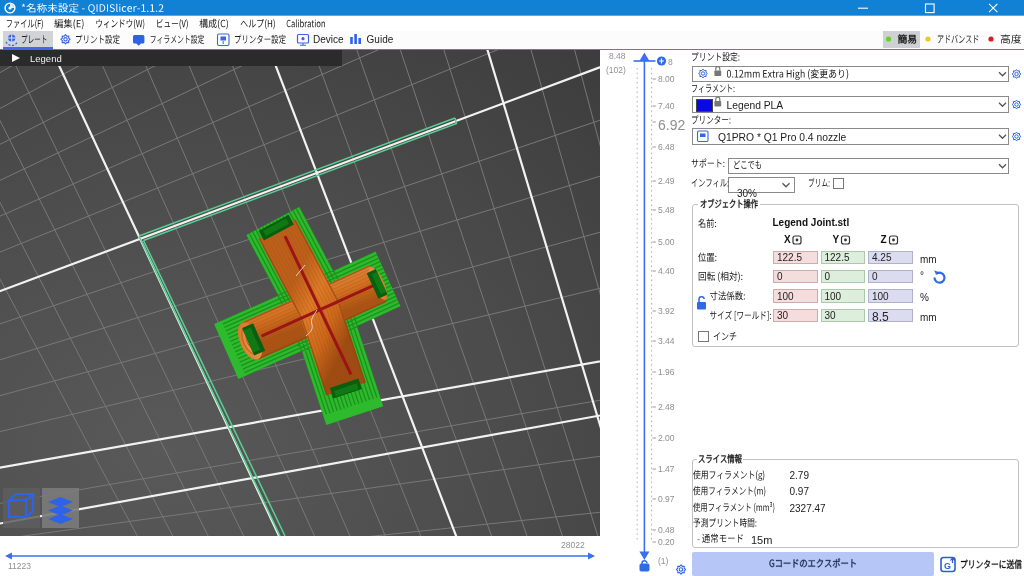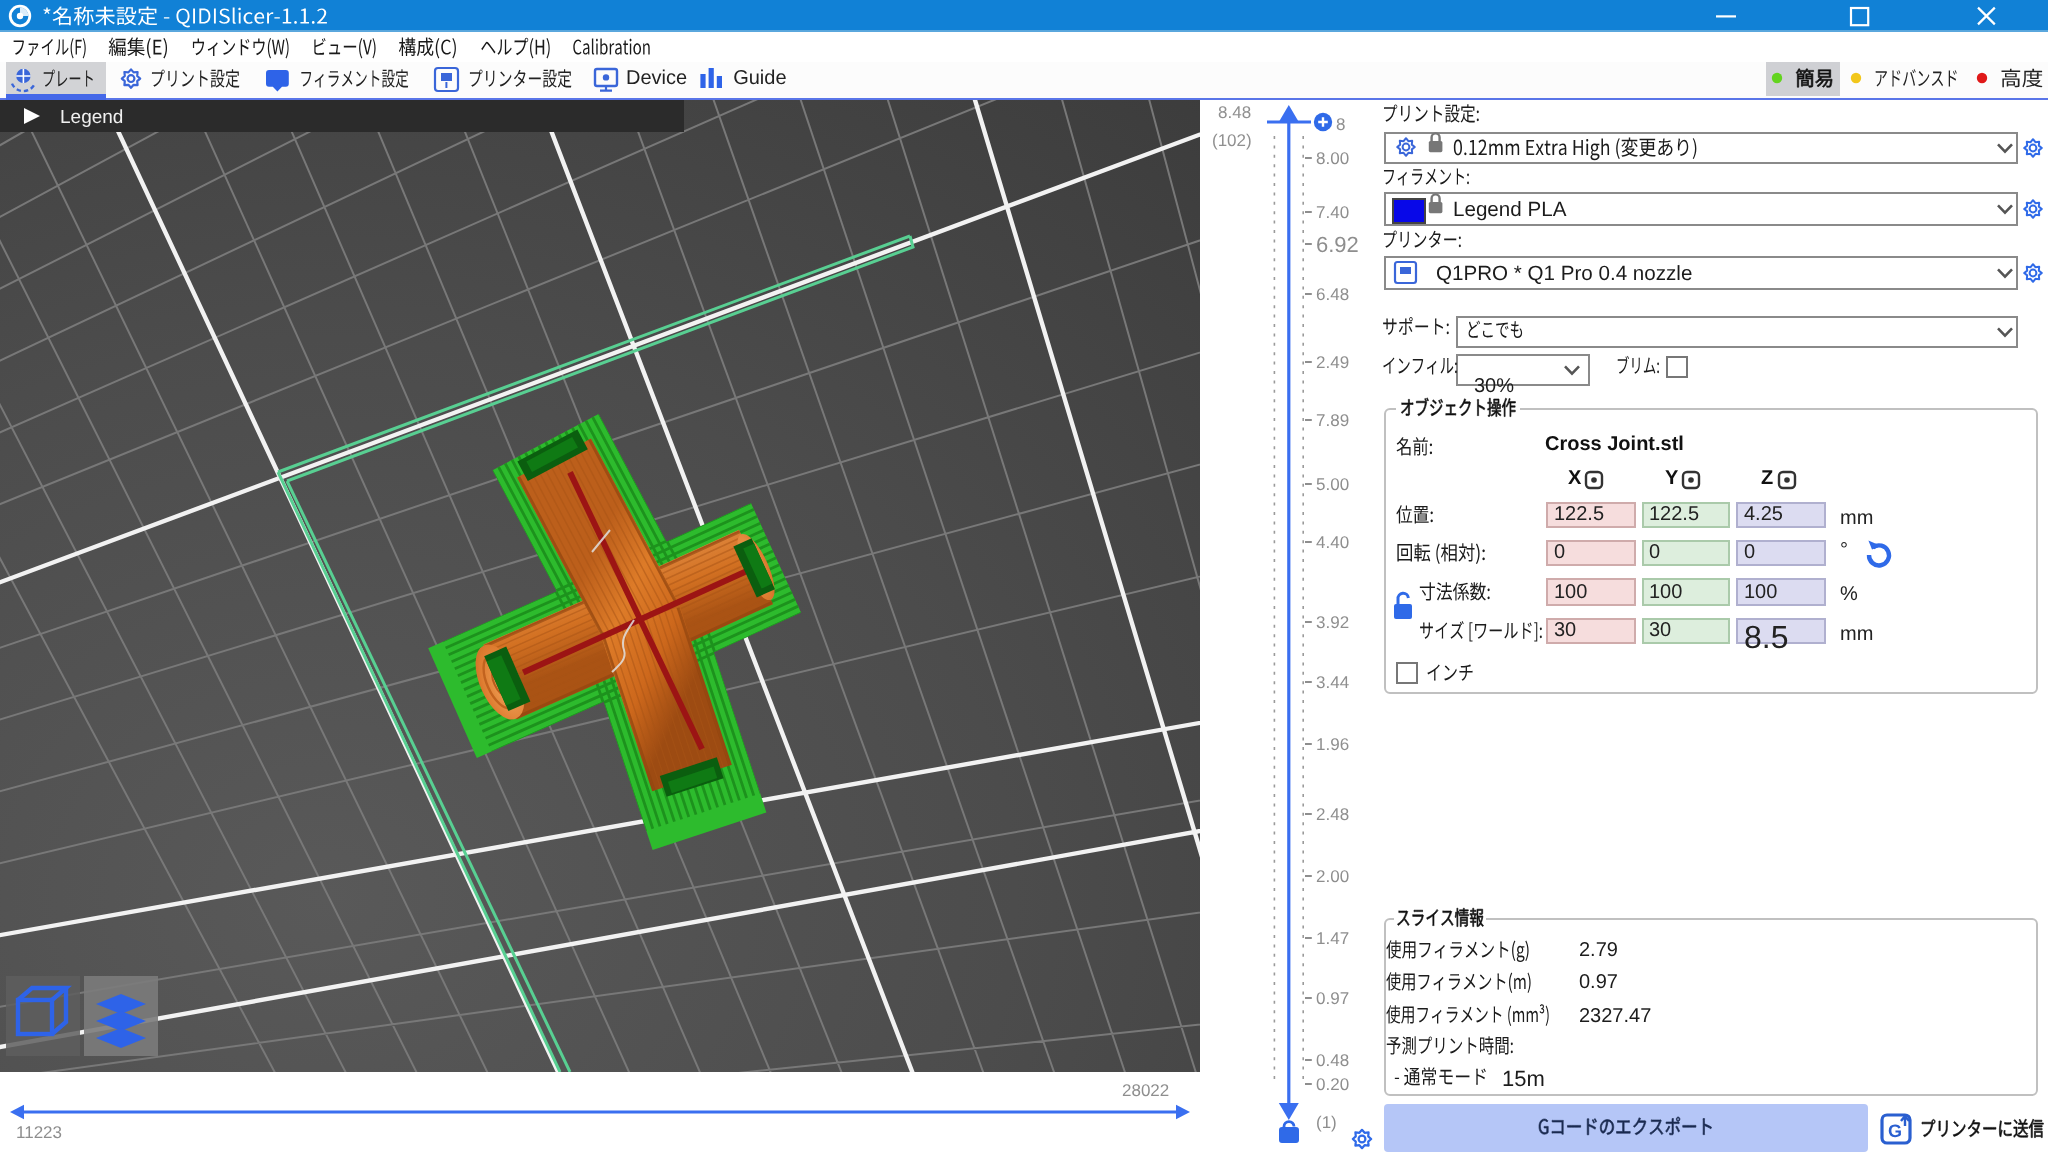--- a/index.html
+++ b/index.html
@@ -13,24 +13,24 @@
     <div style="position:absolute;left:3px;top:31px;width:49.5px;height:16.5px;background:#d2d3d6"></div>
     <div style="position:absolute;left:3px;top:47.2px;width:49.5px;height:2.6px;background:#4468e8"></div>
     <div class="lt" style="left:313px;top:33.5px;font-size:10px;color:#222">Device</div>
     <div class="lt" style="left:366.6px;top:33.5px;font-size:10px;color:#222">Guide</div>
     <div style="position:absolute;left:883px;top:31.2px;width:37px;height:16.8px;background:#cfd0d4"></div>
     <div class="lt" style="left:609px;top:51px;font-size:8.5px;color:#909090">8.48</div>
     <div class="lt" style="left:606px;top:64.5px;font-size:8.5px;color:#909090">(102)</div>
     <div class="lt" style="left:668px;top:56.5px;font-size:8.5px;color:#909090">8</div>
     <div class="lt" style="left:658px;top:74px;font-size:8.5px;color:#8e8e8e">8.00</div>
     <div class="lt" style="left:658px;top:101px;font-size:8.5px;color:#8e8e8e">7.40</div>
-    <div class="lt" style="left:658px;top:117px;font-size:11px;color:#8e8e8e">6.92</div>
+    <div class="lt" style="left:658px;top:117px;font-size:14px;color:#8e8e8e">6.92</div>
     <div class="lt" style="left:658px;top:142px;font-size:8.5px;color:#8e8e8e">6.48</div>
     <div class="lt" style="left:658px;top:176px;font-size:8.5px;color:#8e8e8e">2.49</div>
-    <div class="lt" style="left:658px;top:205px;font-size:8.5px;color:#8e8e8e">7.89</div>
+    <div class="lt" style="left:658px;top:205px;font-size:8.5px;color:#8e8e8e">5.48</div>
     <div class="lt" style="left:658px;top:237px;font-size:8.5px;color:#8e8e8e">5.00</div>
     <div class="lt" style="left:658px;top:266px;font-size:8.5px;color:#8e8e8e">4.40</div>
     <div class="lt" style="left:658px;top:306px;font-size:8.5px;color:#8e8e8e">3.92</div>
     <div class="lt" style="left:658px;top:336px;font-size:8.5px;color:#8e8e8e">3.44</div>
     <div class="lt" style="left:658px;top:367px;font-size:8.5px;color:#8e8e8e">1.96</div>
     <div class="lt" style="left:658px;top:402px;font-size:8.5px;color:#8e8e8e">2.48</div>
     <div class="lt" style="left:658px;top:433px;font-size:8.5px;color:#8e8e8e">2.00</div>
     <div class="lt" style="left:658px;top:464px;font-size:8.5px;color:#8e8e8e">1.47</div>
     <div class="lt" style="left:658px;top:494px;font-size:8.5px;color:#8e8e8e">0.97</div>
     <div class="lt" style="left:658px;top:525px;font-size:8.5px;color:#8e8e8e">0.48</div>
@@ -41,21 +41,21 @@
     <div style="position:absolute;left:695.5px;top:99px;width:15px;height:10.5px;background:#0808e8;border:1px solid #444"></div>
     <div class="lt" style="left:726.5px;top:99.5px;font-size:10.3px;color:#1c1c1c">Legend PLA</div>
     <div style="position:absolute;left:692px;top:128px;width:317px;height:16.5px;border:1px solid #8a8a8a;background:#fff;box-sizing:border-box;"></div>
     <div class="lt" style="left:718px;top:131.5px;font-size:10.3px;color:#1c1c1c">Q1PRO * Q1 Pro 0.4 nozzle</div>
     <div style="position:absolute;left:728px;top:157.5px;width:281px;height:16.5px;border:1px solid #8a8a8a;background:#fff;box-sizing:border-box;"></div>
     <div style="position:absolute;left:728px;top:176.5px;width:67px;height:16.5px;border:1px solid #8a8a8a;background:#fff;box-sizing:border-box;"></div>
     <div class="lt" style="left:737px;top:188px;font-size:10px;color:#1c1c1c">30%</div>
     <div style="position:absolute;left:833px;top:177.5px;width:11px;height:11px;border:1px solid #777;background:#fff;box-sizing:border-box"></div>
     <div style="position:absolute;left:692px;top:204px;width:327px;height:143px;border:1px solid #c0c0c0;border-radius:3px;box-sizing:border-box"></div>
     <div style="position:absolute;left:698px;top:199px;width:62px;height:10px;background:#fff"></div>
-    <div class="lt" style="left:772.5px;top:217px;font-size:10px;color:#111;font-weight:bold">Cross Joint.stl</div>
+    <div class="lt" style="left:772.5px;top:217px;font-size:10px;color:#111;font-weight:bold">Legend Joint.stl</div>
     <div class="lt" style="left:784px;top:234px;font-size:10px;color:#111;font-weight:bold">X</div>
     <div class="lt" style="left:832.5px;top:234px;font-size:10px;color:#111;font-weight:bold">Y</div>
     <div class="lt" style="left:880.5px;top:234px;font-size:10px;color:#111;font-weight:bold">Z</div>
     <div style="position:absolute;left:773px;top:250.5px;width:44.5px;height:13.5px;background:#f6dddd;border:1px solid #cfabab;box-sizing:border-box"></div>
     <div class="lt" style="left:777px;top:252.0px;font-size:10px;color:#222">122.5</div>
     <div style="position:absolute;left:820.5px;top:250.5px;width:44.5px;height:13.5px;background:#ddeedd;border:1px solid #aacaaa;box-sizing:border-box"></div>
     <div class="lt" style="left:824.5px;top:252.0px;font-size:10px;color:#222">122.5</div>
     <div style="position:absolute;left:868px;top:250.5px;width:45px;height:13.5px;background:#dcdcf1;border:1px solid #b0b0cf;box-sizing:border-box"></div>
     <div class="lt" style="left:872px;top:252.0px;font-size:10px;color:#222">4.25</div>
     <div style="position:absolute;left:773px;top:269.5px;width:44.5px;height:13.5px;background:#f6dddd;border:1px solid #cfabab;box-sizing:border-box"></div>
@@ -68,21 +68,21 @@
     <div class="lt" style="left:777px;top:290.5px;font-size:10px;color:#222">100</div>
     <div style="position:absolute;left:820.5px;top:289px;width:44.5px;height:13.5px;background:#ddeedd;border:1px solid #aacaaa;box-sizing:border-box"></div>
     <div class="lt" style="left:824.5px;top:290.5px;font-size:10px;color:#222">100</div>
     <div style="position:absolute;left:868px;top:289px;width:45px;height:13.5px;background:#dcdcf1;border:1px solid #b0b0cf;box-sizing:border-box"></div>
     <div class="lt" style="left:872px;top:290.5px;font-size:10px;color:#222">100</div>
     <div style="position:absolute;left:773px;top:308.5px;width:44.5px;height:13.5px;background:#f6dddd;border:1px solid #cfabab;box-sizing:border-box"></div>
     <div class="lt" style="left:777px;top:310.0px;font-size:10px;color:#222">30</div>
     <div style="position:absolute;left:820.5px;top:308.5px;width:44.5px;height:13.5px;background:#ddeedd;border:1px solid #aacaaa;box-sizing:border-box"></div>
     <div class="lt" style="left:824.5px;top:310.0px;font-size:10px;color:#222">30</div>
     <div style="position:absolute;left:868px;top:308.5px;width:45px;height:13.5px;background:#dcdcf1;border:1px solid #b0b0cf;box-sizing:border-box"></div>
-    <div class="lt" style="left:872px;top:310.0px;font-size:16px;color:#222">8.5</div>
+    <div class="lt" style="left:872px;top:310.0px;font-size:12px;color:#222">8.5</div>
     <div class="lt" style="left:920px;top:253.5px;font-size:10px;color:#222">mm</div>
     <div class="lt" style="left:920px;top:269.5px;font-size:10px;color:#222">°</div>
     <div class="lt" style="left:920px;top:292px;font-size:10px;color:#222">%</div>
     <div class="lt" style="left:920px;top:311.5px;font-size:10px;color:#222">mm</div>
     <div style="position:absolute;left:698px;top:330.5px;width:11px;height:11px;border:1px solid #777;background:#fff;box-sizing:border-box"></div>
     <div style="position:absolute;left:692px;top:459px;width:327px;height:89px;border:1px solid #c0c0c0;border-radius:3px;box-sizing:border-box"></div>
     <div style="position:absolute;left:697px;top:454px;width:46px;height:10px;background:#fff"></div>
     <div class="lt" style="left:789.5px;top:470px;font-size:10px;color:#1c1c1c">2.79</div>
     <div class="lt" style="left:789.5px;top:486px;font-size:10px;color:#1c1c1c">0.97</div>
     <div class="lt" style="left:789.5px;top:502.5px;font-size:10px;color:#1c1c1c">2327.47</div>

